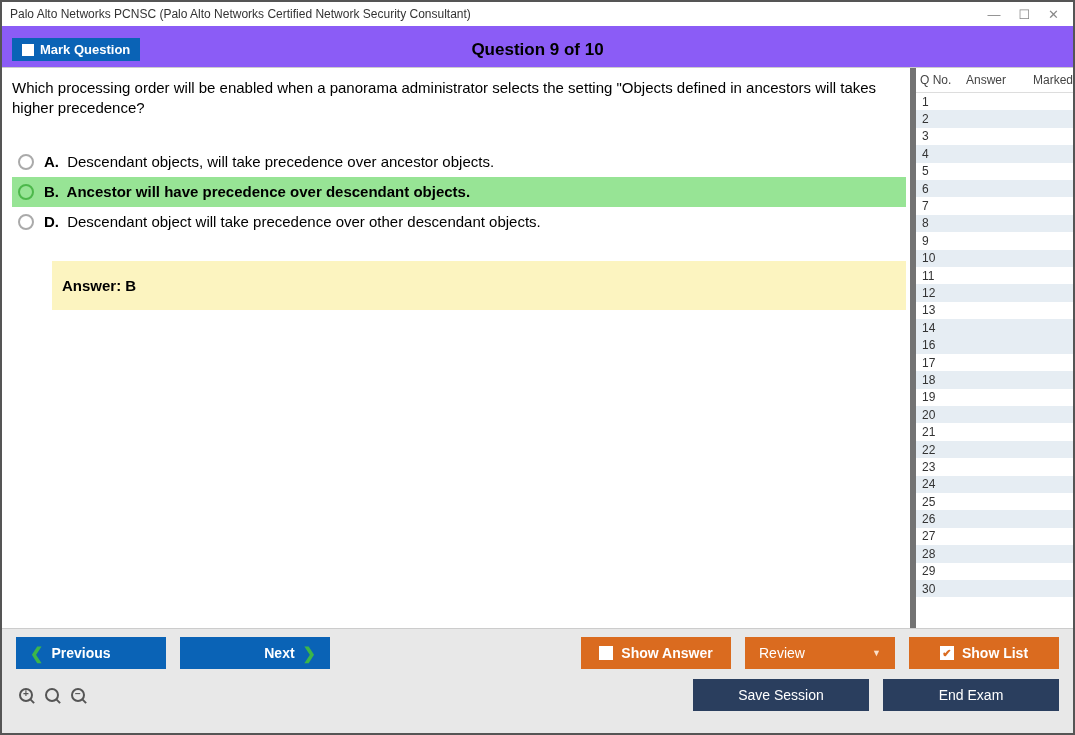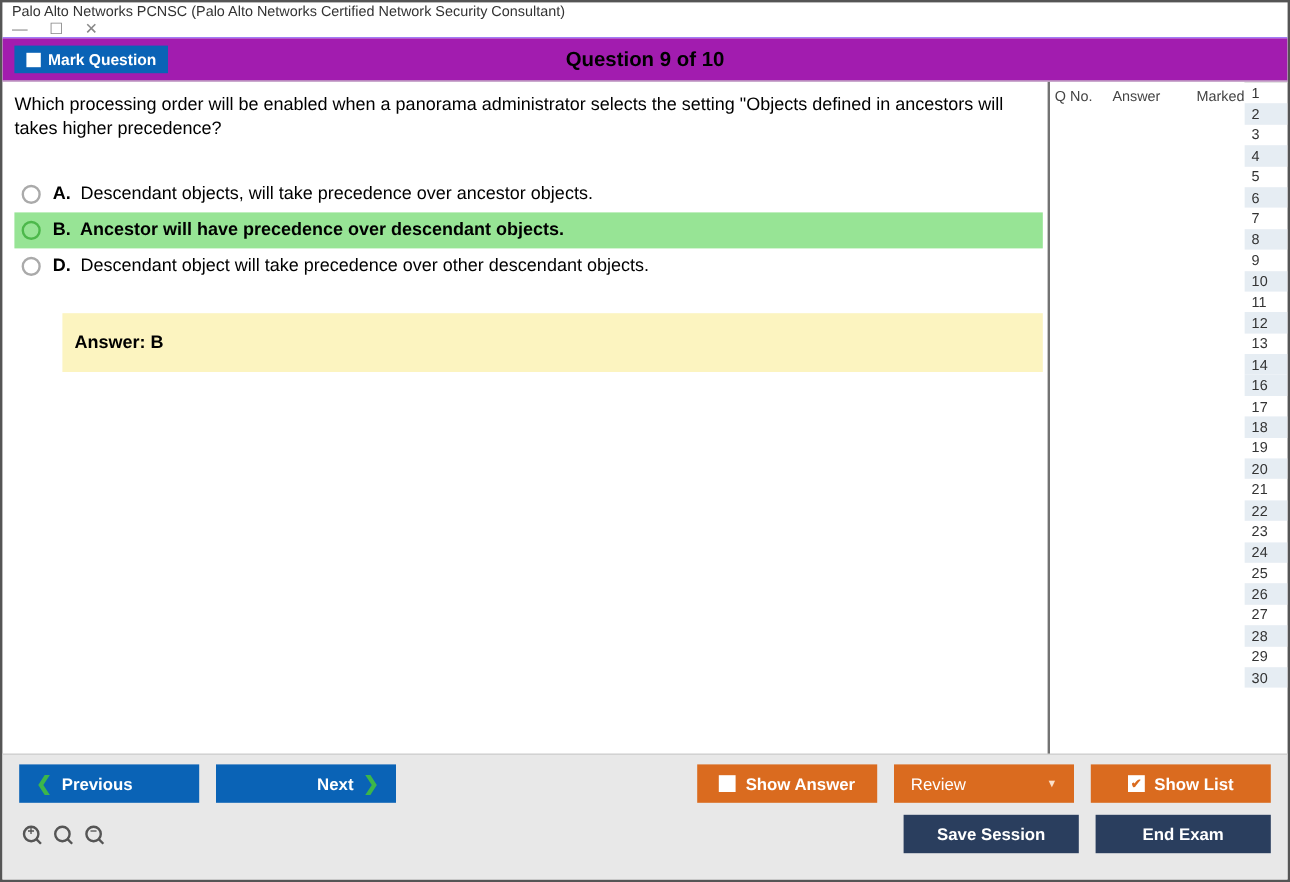--- a/index.html
+++ b/index.html
@@ -6,35 +6,35 @@
   body {
     font-family: Arial, Helvetica, sans-serif;
     background: #fff;
     width: 1075px;
     height: 735px;
     overflow: hidden;
     border: 2px solid #555;
   }
   .titlebar {
     display: flex;
+    align-items: center;
     justify-content: space-between;
     height: 30px;
     padding: 0 8px;
     font-size: 12px;
     color: #333;
-    border-bottom: 1px solid #8b5cf6;
-    flex-direction: column;
+    border-bottom: 6px solid #8b5cf6;
   }
   .win-controls { display: flex; gap: 18px; color: #888; font-size: 13px; padding-right: 6px; }
   .win-controls span { cursor: default; }
   .header {
     display: flex;
     align-items: center;
     height: 36px;
-    background: #a21caf;
+    background: #8b5cf6;
     border-bottom: 1px solid #ccc;
     padding: 0 10px;
     position: relative;
   }
   .mark-btn {
     background: #0a63b6;
     color: #fff;
     font-weight: bold;
     font-size: 13px;
     padding: 4px 10px;
@@ -85,23 +85,24 @@
   .opt-label { font-weight: bold; margin-right: 4px; }
   .answer-box {
     background: #fcf4c0;
     padding: 16px 10px;
     margin-top: 24px;
     font-weight: bold;
     font-size: 15px;
     margin-left: 40px;
   }
   .side-panel {
-    width: 200px;
-    border-left: 2px solid #737373;
-    display: flex;
+    width: 163px;
+    border-left: 6px solid #737373;
+    display: flex;
+    flex-direction: column;
     font-size: 12px;
   }
   .side-header {
     display: flex;
     height: 24px;
     align-items: center;
     padding: 0 0 0 4px;
     color: #444;
   }
   .side-header .col-qno { width: 48px; }
@@ -135,21 +136,21 @@
     justify-content: center;
     color: #fff;
     font-weight: bold;
     font-size: 14px;
     cursor: pointer;
     gap: 8px;
     padding: 0 14px;
   }
   .btn-blue { background: #0a63b6; width: 150px; }
   .btn-orange { background: #da6b1f; width: 150px; }
-  .btn-navy { background: #2a3e5e; width: 146px; font-weight: bold; }
+  .btn-navy { background: #2a3e5e; width: 176px; font-weight: normal; }
   .btn .arrow { color: #3cb64a; font-weight: bold; font-size: 16px; }
   .btn .box-icon { width: 14px; height: 14px; background: #fff; }
   .btn .check-icon { width: 14px; height: 14px; background: #fff; color:#da6b1f; font-size:11px; display:flex; align-items:center; justify-content:center; }
   .spacer { flex: 1; }
   .zoom-row { display: flex; gap: 6px; color: #555; font-size: 18px; align-items:center; }
   .zoom-icon { width:20px; height:20px; display:inline-flex; align-items:center; justify-content:center; position:relative; }
   .magnifier {
     width: 14px; height: 14px; border: 2px solid #555; border-radius: 50%; position:relative;
   }
   .magnifier::after {

